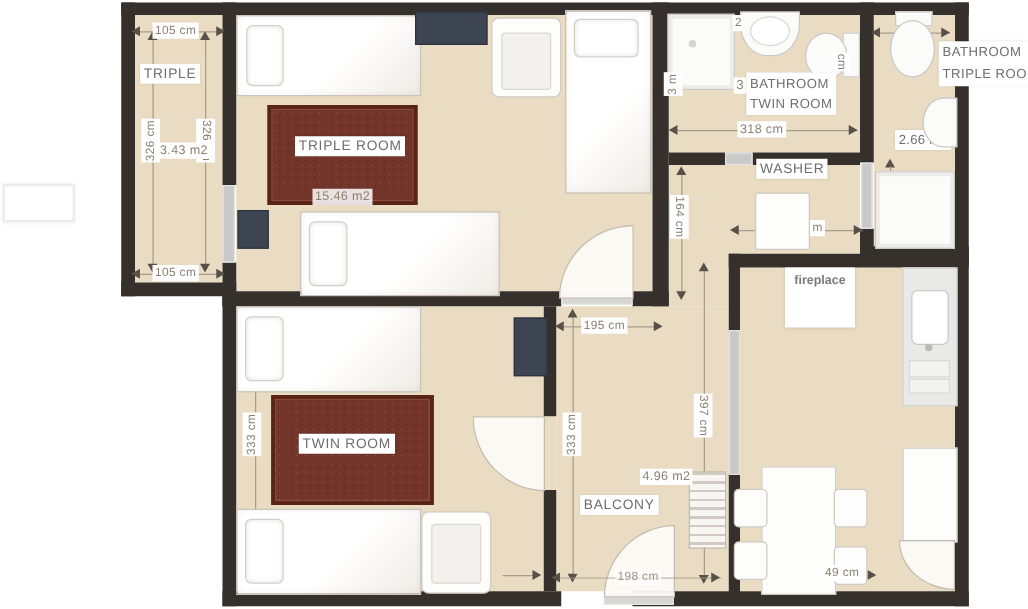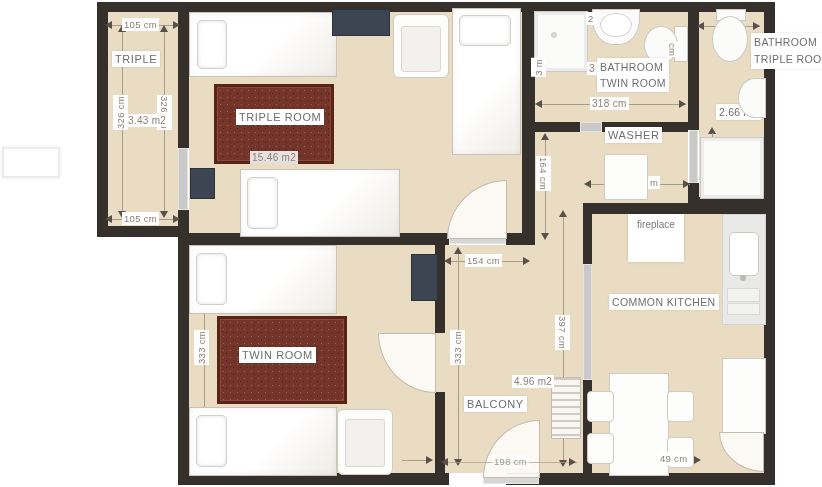--- a/index.html
+++ b/index.html
@@ -182,21 +182,21 @@
   <div class="fix" style="left:716px;top:9px;width:28px;height:10px;"></div>
   <div class="fix" style="left:712px;top:16px;width:34px;height:44px;border-radius:50%;"></div>
   <div class="lbl lbl2" style="left:716px;top:104px;letter-spacing:.2px;">2.66 m2</div>
   <div class="fix" style="left:738px;top:78px;width:26px;height:38px;border-radius:60% 0 0 60%/50% 0 0 50%;"></div>
   <div class="fix" style="left:700px;top:137px;width:62px;height:60px;box-shadow:inset 0 0 0 3px #ececea;"></div>
 
   <div class="white" style="left:604px;top:154px;width:42px;height:44px;border-radius:2px;"></div>
   <div class="abs" style="left:551px;top:377px;width:28px;height:60px;border:1px solid #c2bdb5;background:repeating-linear-gradient(180deg,#cfcac2 0 2px,#f7f6f3 2px 7px);"></div>
 
   <div class="abs" style="left:628px;top:214px;width:56px;height:48px;background:#fff;box-shadow:0 0 3px rgba(0,0,0,.15);"></div>
-  <div class="abs" style="left:630px;top:219px;width:52px;text-align:center;font-size:10px;color:#7a7a7a;">fireplace</div>
+  <div class="abs" style="left:630px;top:219px;width:52px;text-align:center;font-size:10px;color:#7a7a7a;font-weight:bold;">fireplace</div>
   <div class="abs" style="left:722px;top:214px;width:42px;height:109px;background:#e9e9e7;border:1px solid #d2d2d0;"></div>
   <div class="fix" style="left:729px;top:232px;width:28px;height:42px;border-radius:5px;background:#fff;"></div>
   <div class="abs" style="left:740px;top:275px;width:6px;height:6px;border-radius:50%;background:#b9b9b7;"></div>
   <div class="abs" style="left:727px;top:288px;width:31px;height:12px;background:#f2f2f0;border:1px solid #d8d8d6;"></div>
   <div class="abs" style="left:727px;top:303px;width:31px;height:10px;background:#f2f2f0;border:1px solid #d8d8d6;"></div>
   <div class="white" style="left:722px;top:358px;width:42px;height:74px;"></div>
   <div class="arc" style="left:719px;top:432px;width:43px;height:38px;border-radius:0 0 0 100%;"></div>
   <div class="white" style="left:609px;top:373px;width:58px;height:101px;"></div>
   <div class="white" style="left:587px;top:391px;width:25px;height:29px;border-radius:4px;"></div>
   <div class="white" style="left:587px;top:433px;width:25px;height:29px;border-radius:4px;"></div>
@@ -230,20 +230,19 @@
     <span>BATHROOM</span><br>
     <span>TRIPLE ROOM</span>
   </div>
 
   <div class="lbl" style="left:605px;top:127px;">WASHER</div>
   <div class="dim v" style="left:536px;top:156px;">164 cm</div>
   <div class="dim" style="left:648px;top:176px;">m</div>
 
   <div class="lbl" style="left:464px;top:396px;">BALCONY</div>
   <div class="dim" style="left:512px;top:375px;font-size:10px;">4.96 m2</div>
-  <div class="dim" style="left:465px;top:254px;">154 cm</div>
+  <div class="dim" style="left:465px;top:254px;">195 cm</div>
   <div class="dim vu" style="left:450px;top:330px;">333 cm</div>
   <div class="dim v" style="left:555px;top:315px;">397 cm</div>
 
-  <div class="lbl lbl2" style="left:609px;top:294px;">COMMON KITCHEN</div>
   <div class="dim" style="left:658px;top:452px;">49 cm</div>
 
 </div>
 
 </body></html>

